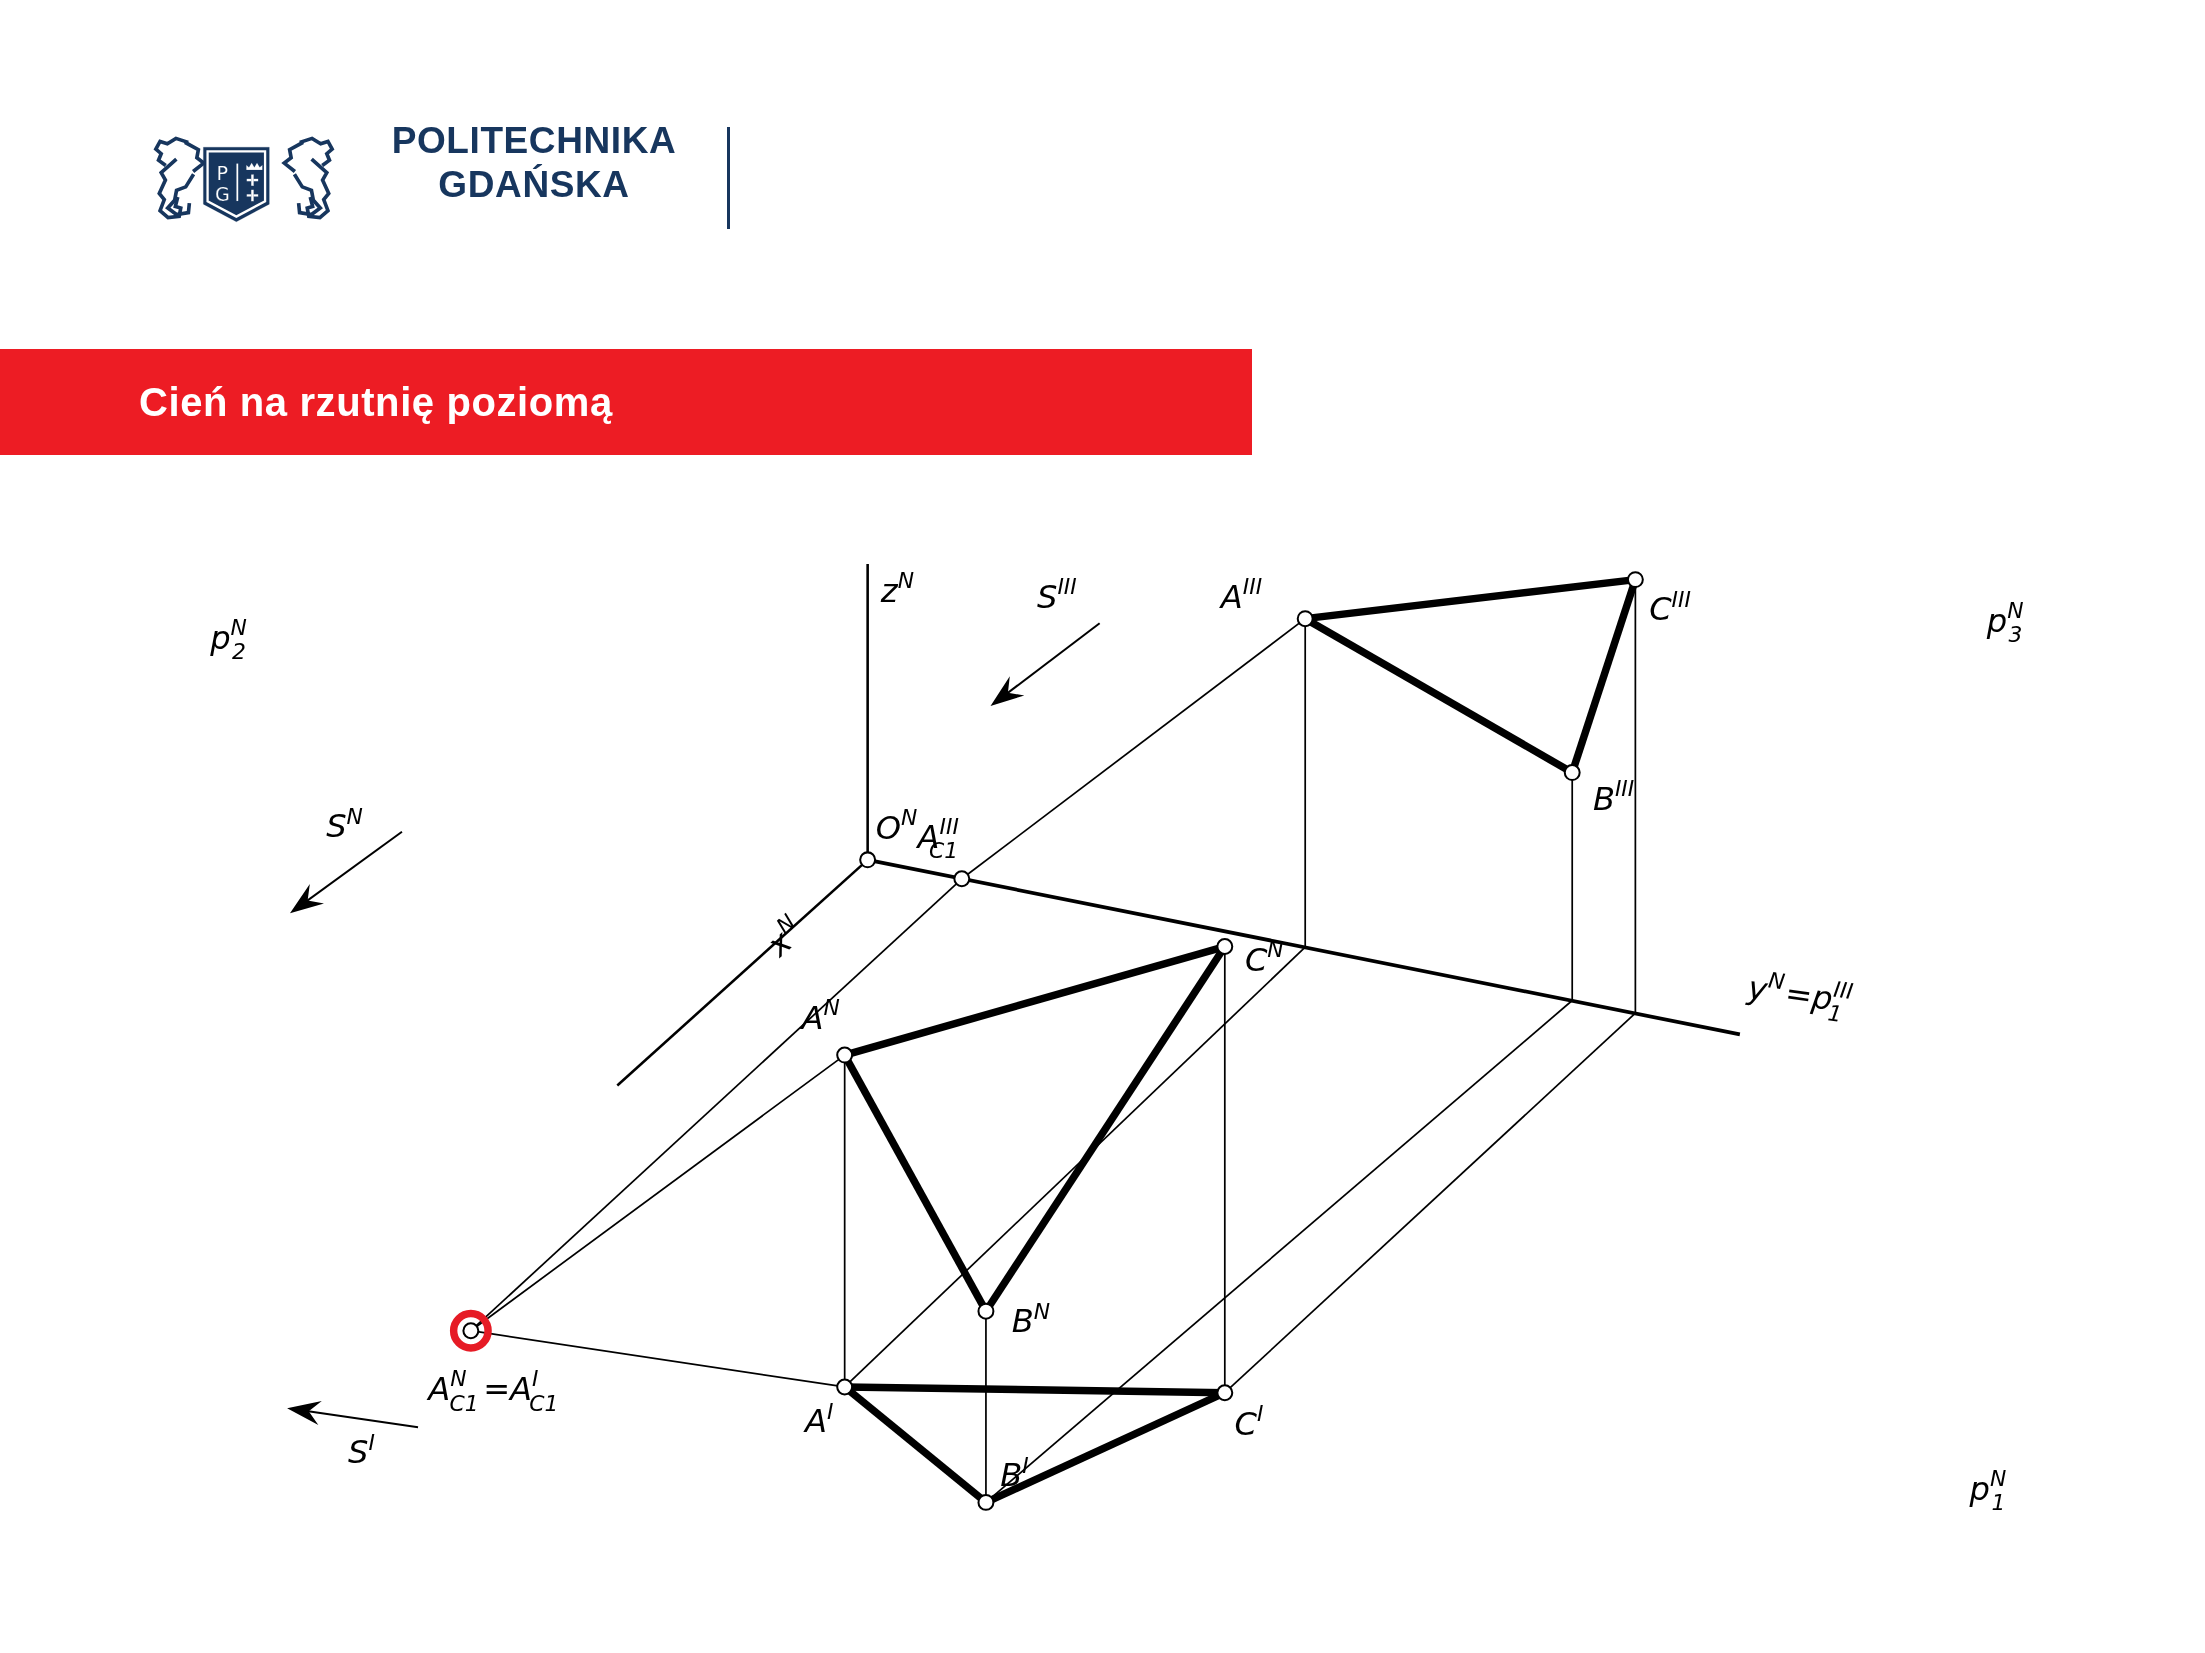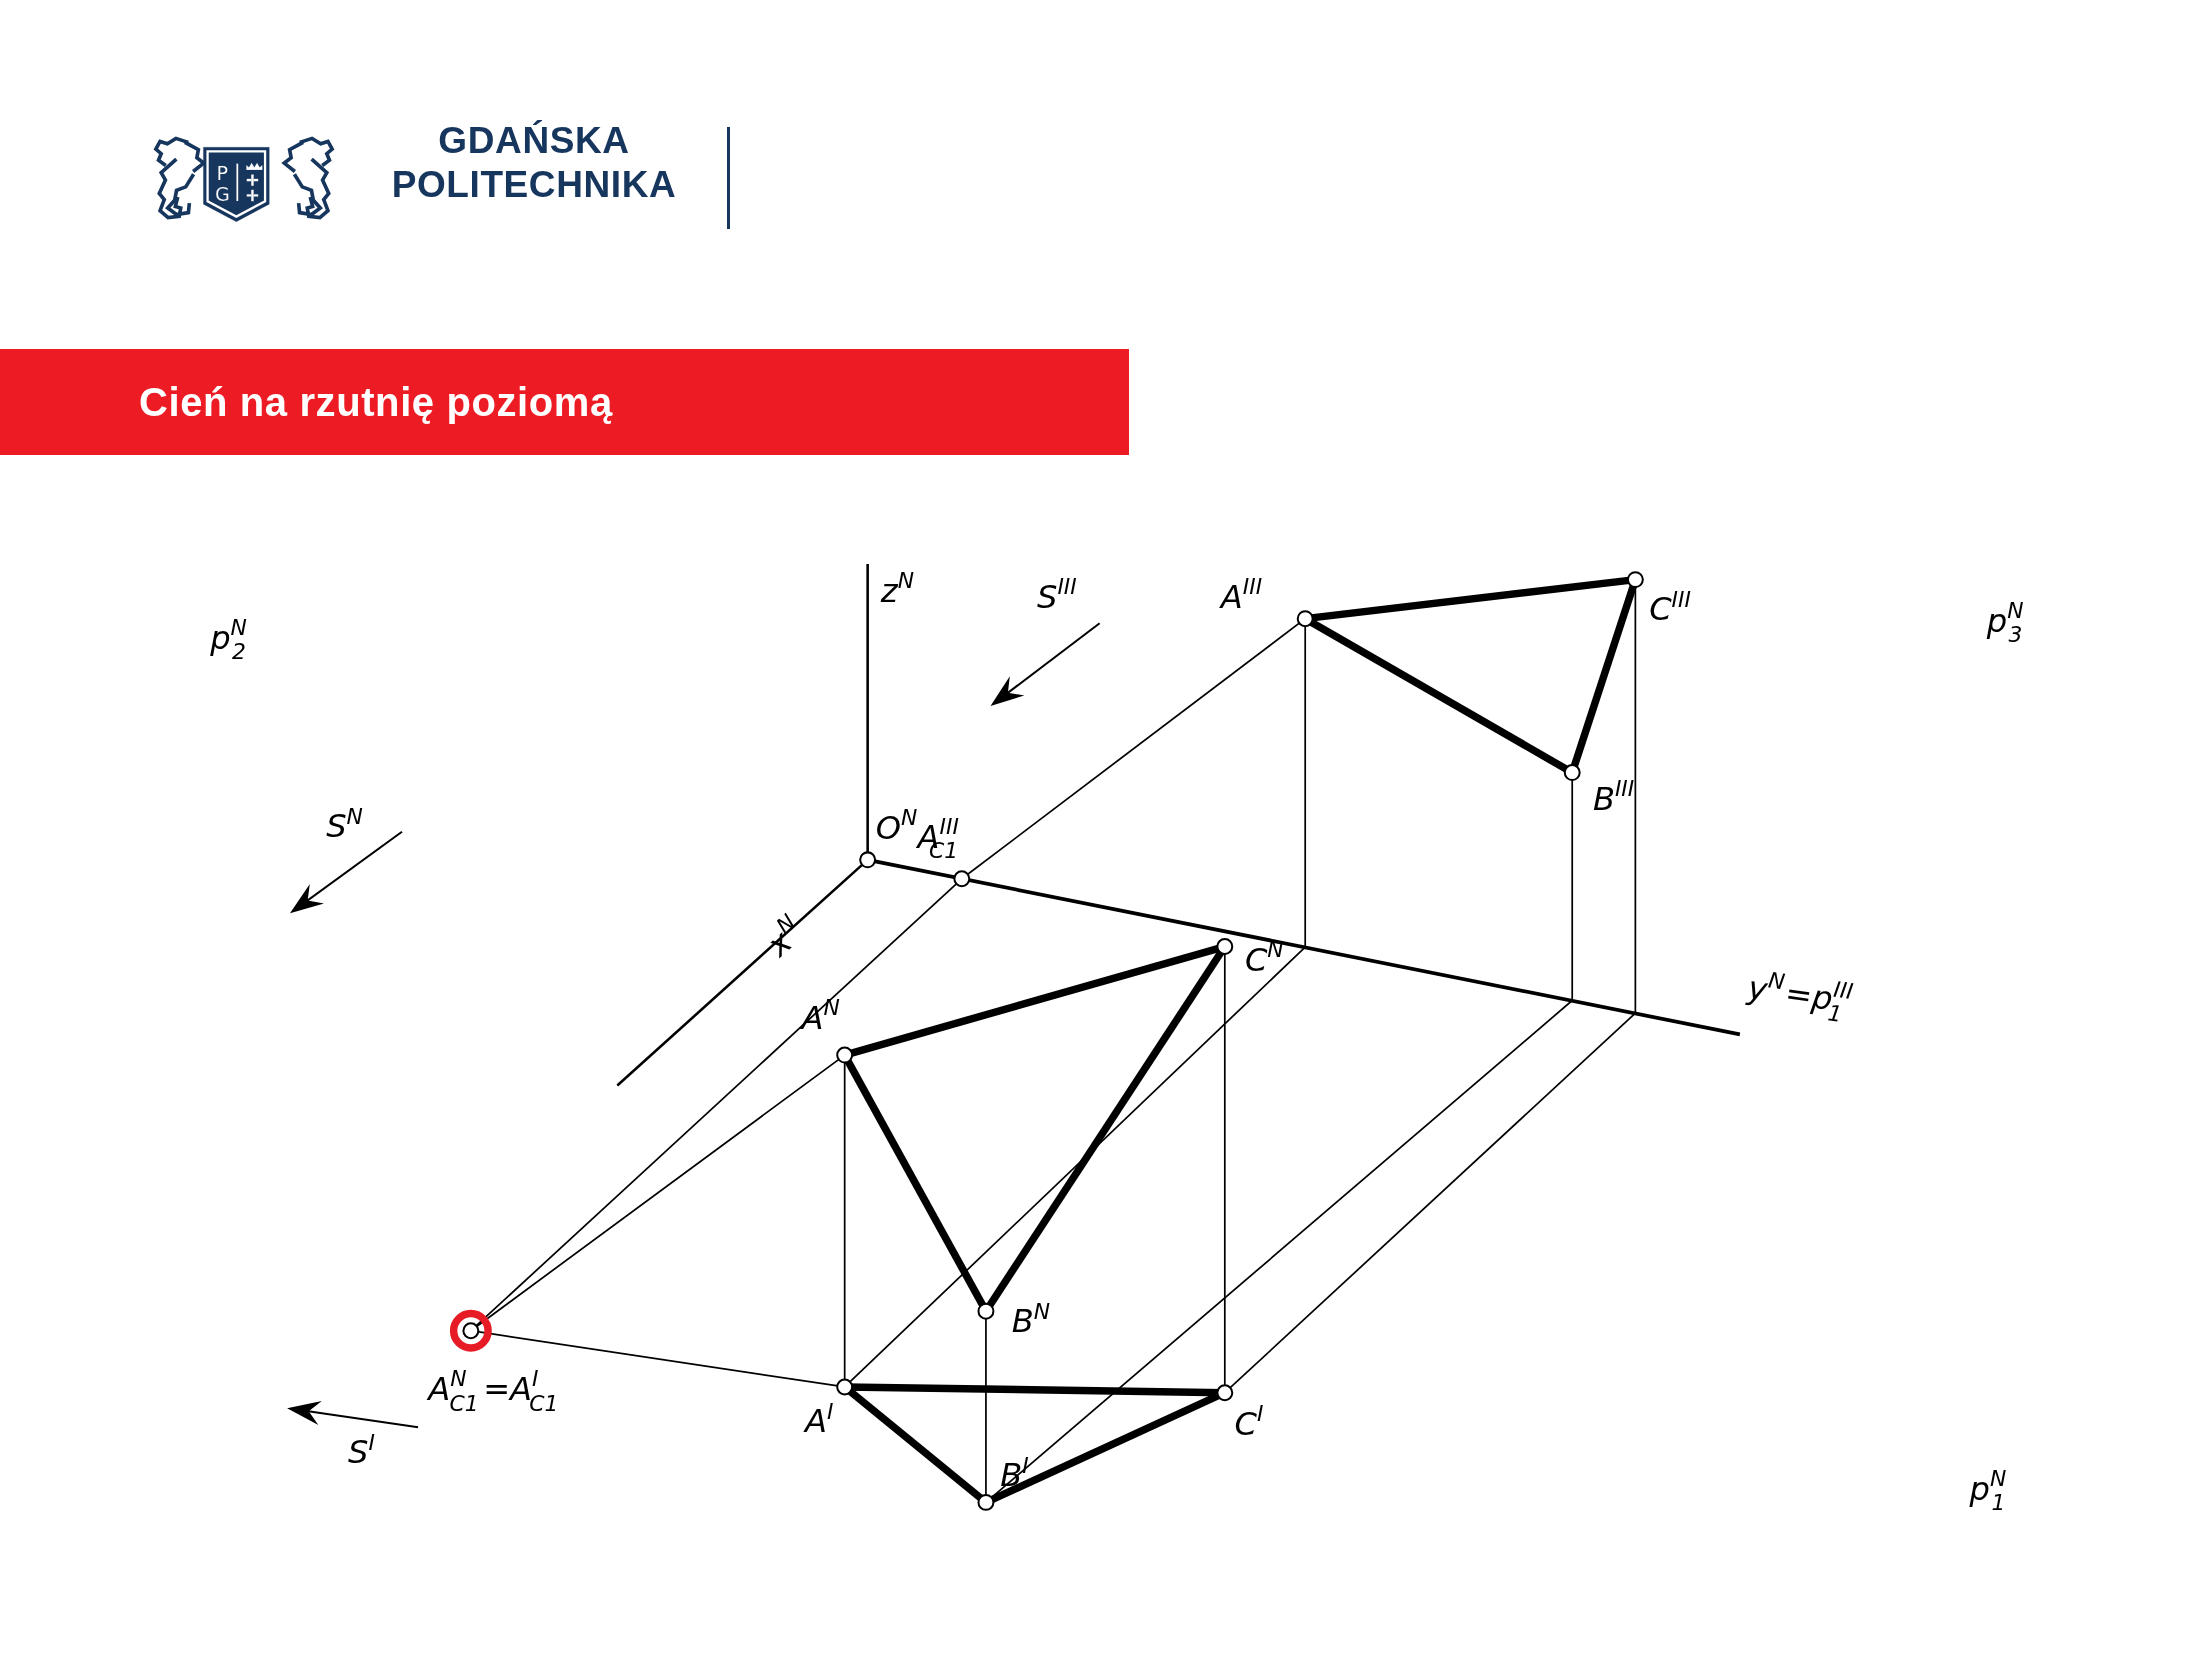--- a/index.html
+++ b/index.html
@@ -6,21 +6,21 @@
   .slide{position:relative;width:2205px;height:1654px;background:#ffffff;overflow:hidden;
          font-family:"Liberation Sans",sans-serif;}
   
   .header{position:absolute;left:0;top:0;width:2205px;height:322px;}
   .logo{position:absolute;left:129px;top:112px;width:230px;height:144px;}
   .brand{position:absolute;left:356px;top:119px;width:356px;text-align:center;
          font-weight:bold;font-size:37px;line-height:44px;letter-spacing:0.6px;}
   .divider{position:absolute;left:727px;top:127px;width:3.4px;height:102px;}
   .lecture{position:absolute;left:811px;top:127px;font-weight:bold;font-size:33px;line-height:55px;}
   
-  .titlebar{position:absolute;left:0;top:349px;width:1129px;height:106px;display:flex;align-items:center;}
+  .titlebar{position:absolute;left:0;top:349px;width:1252px;height:106px;display:flex;align-items:center;}
   .titlebar span{color:#ffffff;font-weight:bold;font-size:40px;padding-left:139px;letter-spacing:0.6px;}
   
   .diagram{position:absolute;left:0;top:455px;width:2205px;height:1199px;}
   svg text{font-family:"DejaVu Sans","Liberation Sans",sans-serif;}
 </style>
 </head>
 <body>
 
 <div class="slide">
 
@@ -53,22 +53,22 @@
             <rect x="614" y="348" width="60" height="13"></rect>
             <rect x="637" y="325" width="14" height="60"></rect>
             <rect x="614" y="428" width="60" height="13"></rect>
             <rect x="637" y="405" width="14" height="60"></rect>
           </g>
         </g>
       </g>
     </svg>
 
     <div class="brand" style="color: rgb(23, 54, 94);">
+      <div>POLITECHNIKA</div>
       <div>GDAŃSKA</div>
-      <div>POLITECHNIKA</div>
     </div>
     <div class="divider" style="background: rgb(23, 54, 94);"></div>
   </div>
 
   <div class="titlebar" style="background: rgb(237, 28, 36);">
     <span style="color: rgb(255, 255, 255);">Cień na rzutnię poziomą</span>
   </div>
 
   <svg class="diagram" id="geo" viewBox="0 792 3840 2088">
       <g>

